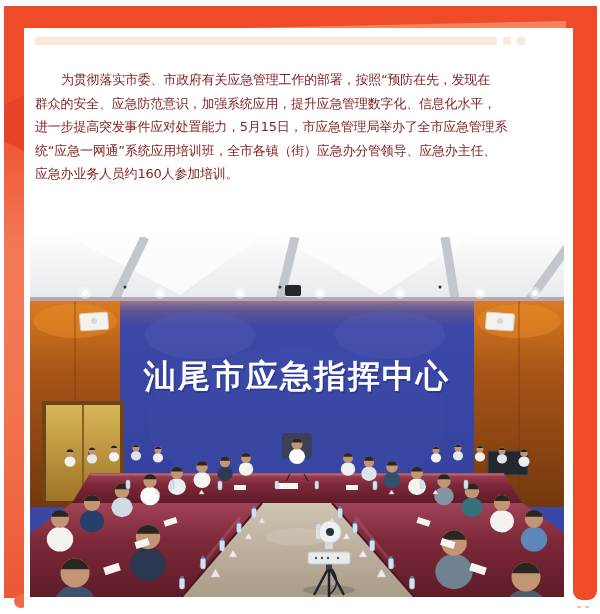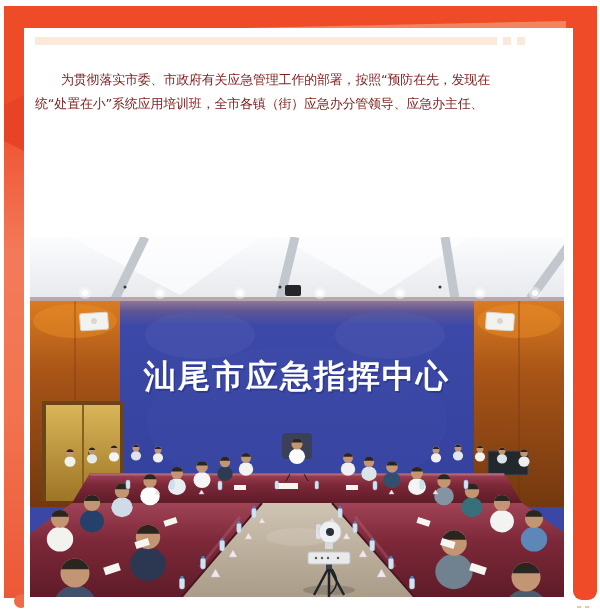--- a/index.html
+++ b/index.html
@@ -54,21 +54,24 @@
   <div class="card">
 
     <div class="peach-row">
       <div class="peach-bar"></div>
       <div class="peach-sq"></div>
       <div class="peach-sq"></div>
     </div>
 
     <div class="para">
       <div class="line indent">为贯彻落实市委、市政府有关应急管理工作的部署，按照“预防在先，发现在</div>
-      <div class="line">统“处置在小”系统应用培训班，全市各镇（街）应急办分管领导、应急办主任、</div>
+      <div class="line">群众的安全、应急防范意识，加强系统应用，提升应急管理数字化、信息化水平，</div>
+      <div class="line">进一步提高突发事件应对处置能力，5月15日，市应急管理局举办了全市应急管理系</div>
+      <div class="line">统“应急一网通”系统应用培训班，全市各镇（街）应急办分管领导、应急办主任、</div>
+      <div class="line">应急办业务人员约160人参加培训。</div>
     </div>
 
     <div class="photo">
       <svg width="534" height="360" viewBox="0 0 534 360" xmlns="http://www.w3.org/2000/svg">
         <defs>
           <linearGradient id="ceil" x1="0" y1="0" x2="0" y2="1">
             <stop offset="0" stop-color="#fbfcfd"></stop>
               <stop offset="1" stop-color="#e6e8ec"></stop>
           </linearGradient>
           <linearGradient id="wood" x1="0" y1="0" x2="0" y2="1">

